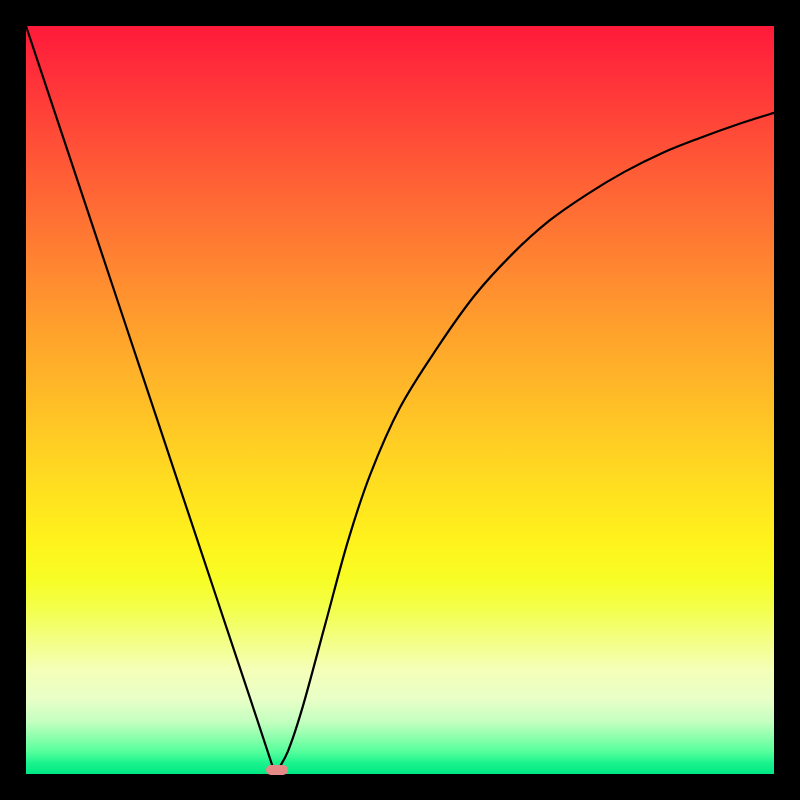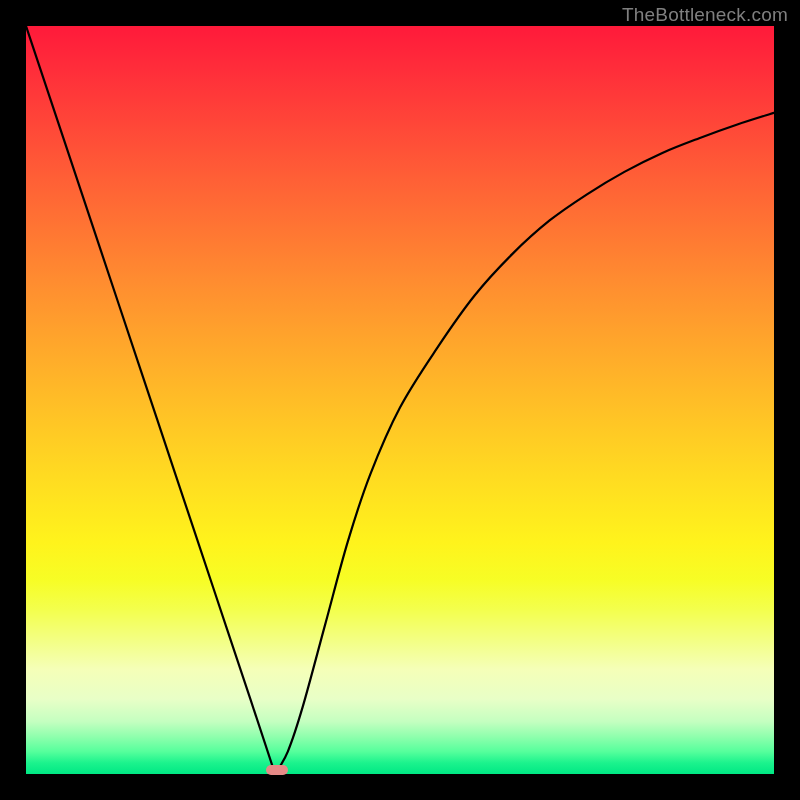--- a/index.html
+++ b/index.html
@@ -75,14 +75,13 @@
 </head>
 <body>
 
 <div class="frame">
   <div class="plot-area">
     <svg class="curve" viewBox="0 0 748 748" preserveAspectRatio="none">
       <path id="curve-path" fill="none" stroke="#000" stroke-width="2.2" stroke-linejoin="round" stroke-linecap="round" d="M 0.00 0.00 C 6.23 18.70, 24.93 74.80, 37.40 112.20 C 49.87 149.60, 62.33 187.00, 74.80 224.40 C 87.27 261.80, 99.73 299.20, 112.20 336.60 C 124.67 374.00, 137.13 411.40, 149.60 448.80 C 162.07 486.20, 174.53 523.60, 187.00 561.00 C 199.47 598.40, 214.05 642.03, 224.40 673.20 C 234.75 704.37, 244.97 735.53, 249.08 748.00 L 249.08 748.00 C 251.20 744.26, 257.19 736.78, 261.80 725.56 C 266.41 714.34, 270.53 701.87, 276.76 680.68 C 282.99 659.49, 291.72 625.83, 299.20 598.40 C 306.68 570.97, 314.16 541.05, 321.64 516.12 C 329.12 491.19, 335.35 471.24, 344.08 448.80 C 352.81 426.36, 362.78 402.67, 374.00 381.48 C 385.22 360.29, 398.93 340.34, 411.40 321.64 C 423.87 302.94, 436.33 284.86, 448.80 269.28 C 461.27 253.70, 473.73 240.61, 486.20 228.14 C 498.67 215.67, 511.13 204.45, 523.60 194.48 C 536.07 184.51, 548.53 176.40, 561.00 168.30 C 573.47 160.20, 585.93 152.72, 598.40 145.86 C 610.87 139.00, 623.33 132.77, 635.80 127.16 C 648.27 121.55, 660.73 116.94, 673.20 112.20 C 685.67 107.46, 698.13 102.97, 710.60 98.74 C 723.07 94.50, 741.77 88.76, 748.00 86.77"></path>
     </svg>
     <div id="marker" class="marker" style="left: 250.58px; top: 743.512px; background: rgb(229, 138, 135);"></div>
   </div>
-  <div class="watermark">TheBottleneck.com</div>
 </div>
 
 </body></html>

